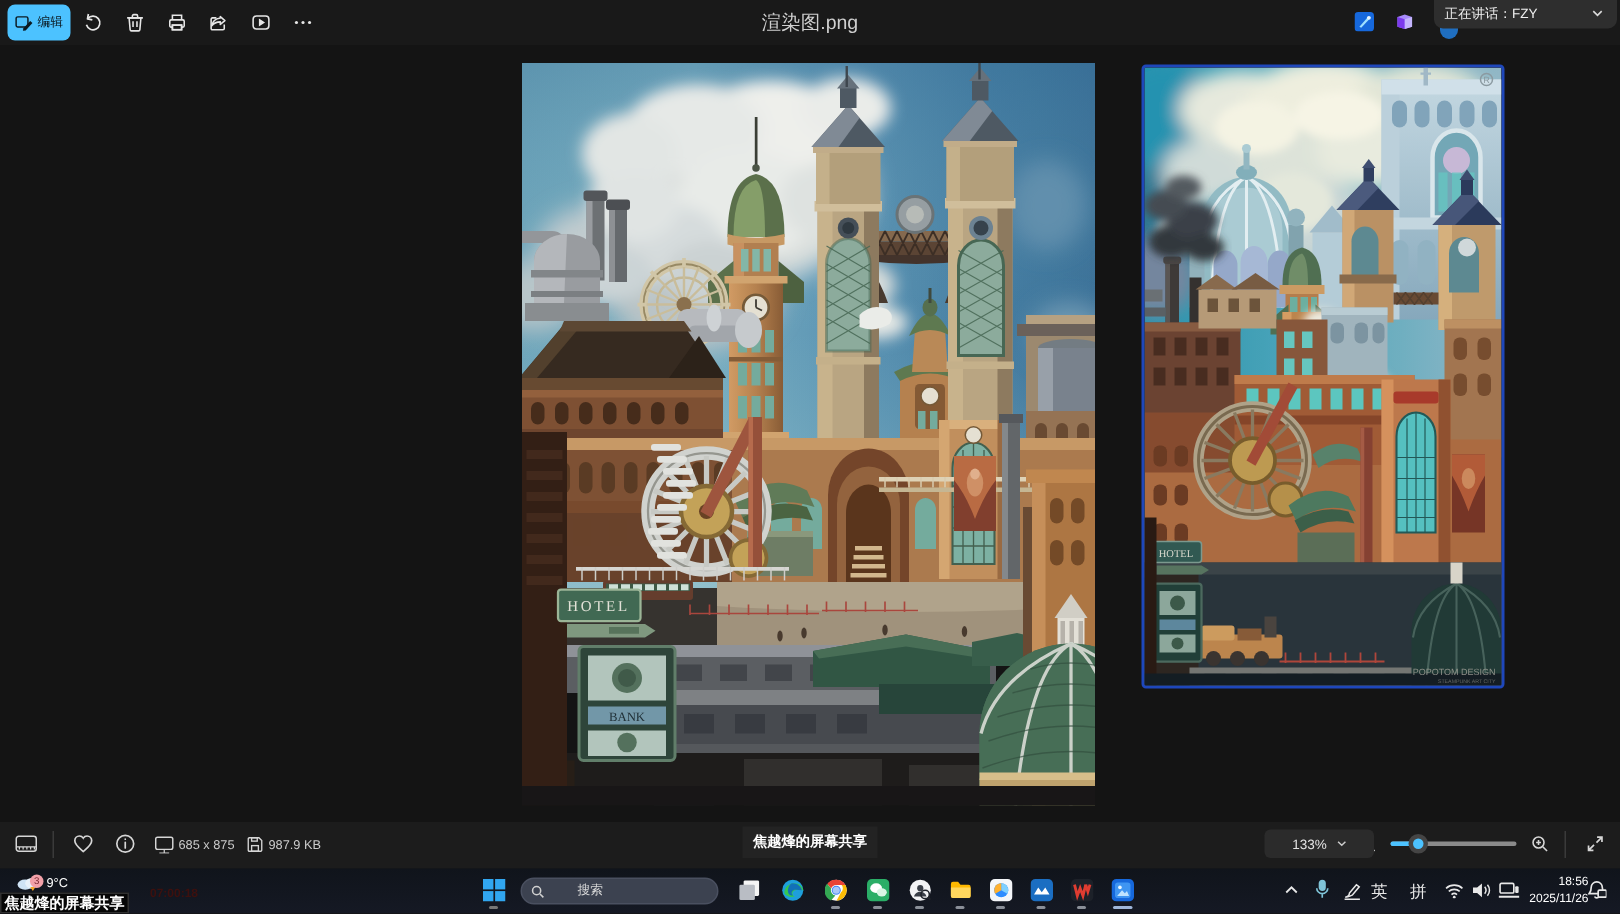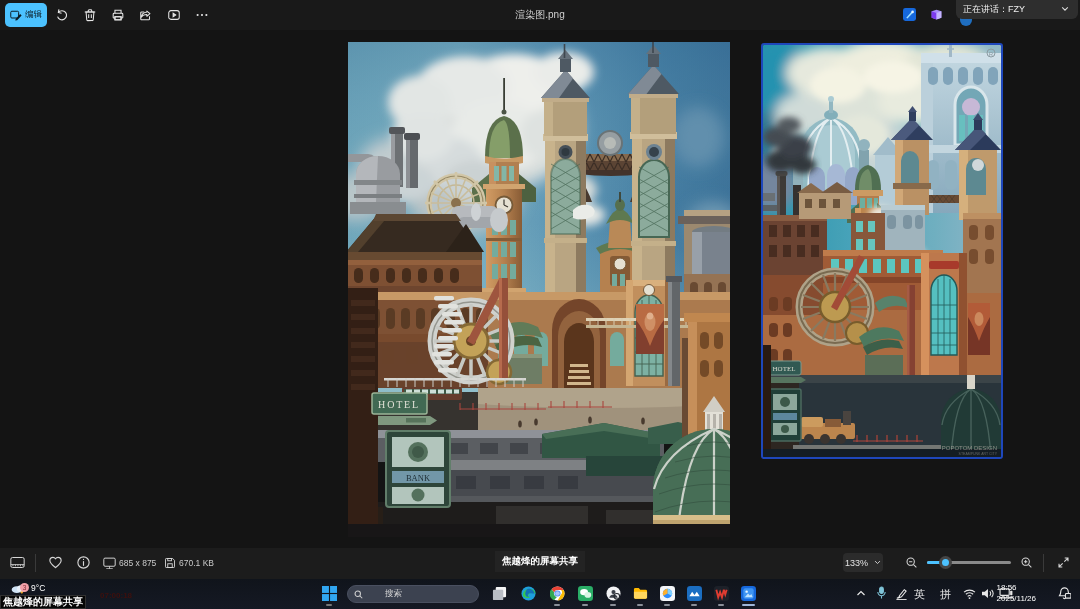--- a/index.html
+++ b/index.html
@@ -3,40 +3,40 @@
 <meta charset="utf-8">
 <style>
 * { margin:0; padding:0; box-sizing:border-box; }
 html,body { width:1080px; height:609px; overflow:hidden; background:#141414; font-family:"Liberation Sans", sans-serif; }
 #stage { position:relative; width:1080px; height:609px; background:#141414; }
 
 #toolbar { position:absolute; left:0; top:0; width:1080px; height:30px; background:#191919; }
 #editbtn { position:absolute; left:5px; top:3px; width:42px; height:24px; background:#4cc2ff; border-radius:5px; display:flex; align-items:center; justify-content:center; gap:3px; }
 #editbtn span { color:#0b1a22; font-size:8.5px; }
 .tico { position:absolute; top:8px; width:14px; height:14px; color:#e6e6e6; }
-#title { position:absolute; left:0; right:0; top:0; height:30px; display:flex; align-items:center; justify-content:center; color:#cfcfcf; font-size:10px; }
+#title { position:absolute; left:0; right:0; top:0; height:30px; display:flex; align-items:center; justify-content:center; color:#cfcfcf; font-size:13px; }
 #speak { position:absolute; right:2px; top:0px; width:122px; height:19px; background:#2e2e2e; border-radius:0 0 6px 6px; display:flex; align-items:center; color:#efefef; font-size:9px; padding-left:7px; }
 #speak .chev { position:absolute; right:9px; top:5px; width:8px; height:8px; }
 
 #content { position:absolute; left:0; top:30px; width:1080px; height:518px; background:#141414; }
 #mainimg { position:absolute; left:348px; top:12px; width:382px; height:495px; overflow:hidden; }
 #mainimg svg { filter:saturate(0.88) brightness(0.99); }
 #rightimg svg { filter:saturate(0.92); }
 #rightimg { position:absolute; left:761px; top:13px; width:242px; height:416px; border:2px solid #1e47bb; border-radius:3px; overflow:hidden; background:#222; }
 
 #botbar { position:absolute; left:0; top:548px; width:1080px; height:31px; background:#1c1c1c; color:#cbcbcb; }
 #botbar .divider { position:absolute; top:6px; width:1px; height:18px; background:#3a3a3a; }
 .bico { position:absolute; color:#d6d6d6; }
 #caption { position:absolute; left:495px; top:551px; width:90px; height:21px; background:#232323; color:#fff; font-size:9.5px; display:flex; align-items:center; justify-content:center; font-weight:bold; letter-spacing:0px; }
-#zoombox { position:absolute; left:843px; top:553px; width:40px; height:19px; background:#2b2b2b; border-radius:4px; color:#e3e3e3; font-size:9px; display:flex; align-items:center; justify-content:center; gap:6px; }
+#zoombox { position:absolute; left:843px; top:553px; width:73px; height:19px; background:#2b2b2b; border-radius:4px; color:#e3e3e3; font-size:9px; display:flex; align-items:center; justify-content:center; gap:6px; }
 
 #taskbar { position:absolute; left:0; top:579px; width:1080px; height:30px; background:linear-gradient(180deg,#10141b,#151924); }
 #search { position:absolute; left:347px; top:585px; width:132px; height:18px; background:#3c4250; border:1px solid #4a5060; border-radius:9px; display:flex; align-items:center; color:#d8d8d8; font-size:8.5px; }
 .tbico { position:absolute; top:586px; width:15px; height:15px; }
-#clock { position:absolute; right:44px; top:583px; color:#ffffff; font-size:8px; line-height:10.5px; }
+#clock { position:absolute; right:21px; top:583px; color:#ffffff; font-size:8px; text-align:right; line-height:10.5px; }
 #weather { position:absolute; left:10px; top:582px; color:#fff; font-size:8.5px; display:flex; align-items:center; }
 #sharebox { position:absolute; left:0px; top:595px; height:14px; background:#060606; color:#fdfdfd; font-size:10px; display:flex; align-items:center; padding:0 2px; font-weight:bold; border:1px solid #303030; }
 .trayico { position:absolute; top:587px; color:#e8e8e8; }
 </style>
 </head>
 <body>
 <div id="stage">
 
   <div id="toolbar">
     <div id="title">渲染图.png</div>
@@ -902,21 +902,21 @@
     <svg class="bico" style="position:absolute;left:103px;top:9px" width="13" height="12" viewBox="0 0 16 14" fill="none" stroke="currentColor" stroke-width="1.2">
         <rect x="1" y="1" width="14" height="10" rx="1.5"></rect>
         <path d="M4 14h8M8 11v3" stroke-width="1"></path>
       </svg>
     <div style="position:absolute;left:119px;top:10px;font-size:8.5px;color:#cbcbcb">685 x 875</div>
     <svg class="bico" style="position:absolute;left:164px;top:9px" width="12" height="12" viewBox="0 0 16 16" fill="none" stroke="currentColor" stroke-width="1.2">
         <path d="M2 3a1 1 0 0 1 1-1h8.5L14 4.5V13a1 1 0 0 1-1 1H3a1 1 0 0 1-1-1z"></path>
         <rect x="5" y="9" width="6" height="5"></rect>
         <rect x="5" y="2" width="5" height="3"></rect>
       </svg>
-    <div style="position:absolute;left:179px;top:10px;font-size:8.5px;color:#cbcbcb">670.1 KB</div>
+    <div style="position:absolute;left:179px;top:10px;font-size:8.5px;color:#cbcbcb">987.9 KB</div>
     <svg class="bico" style="position:absolute;left:568px;top:8px" width="14" height="13" viewBox="0 0 16 15" fill="none" stroke="currentColor" stroke-width="1.2">
         <rect x="1" y="1.5" width="14" height="12" rx="2"></rect>
         <path d="M5.5 5H11v5.5"></path>
         <path d="M5 10.5L11 5" stroke-width="1.1"></path>
       </svg>
     <svg class="bico" style="position:absolute;left:905px;top:8px" width="13" height="13" viewBox="0 0 16 16" fill="none" stroke="currentColor" stroke-width="1.3">
         <circle cx="7" cy="7" r="4.5"></circle>
         <path d="M10.5 10.5L14 14M5 7h4"></path>
       </svg>
     <svg class="bico" style="position:absolute;left:1020px;top:8px" width="13" height="13" viewBox="0 0 16 16" fill="none" stroke="currentColor" stroke-width="1.3">

